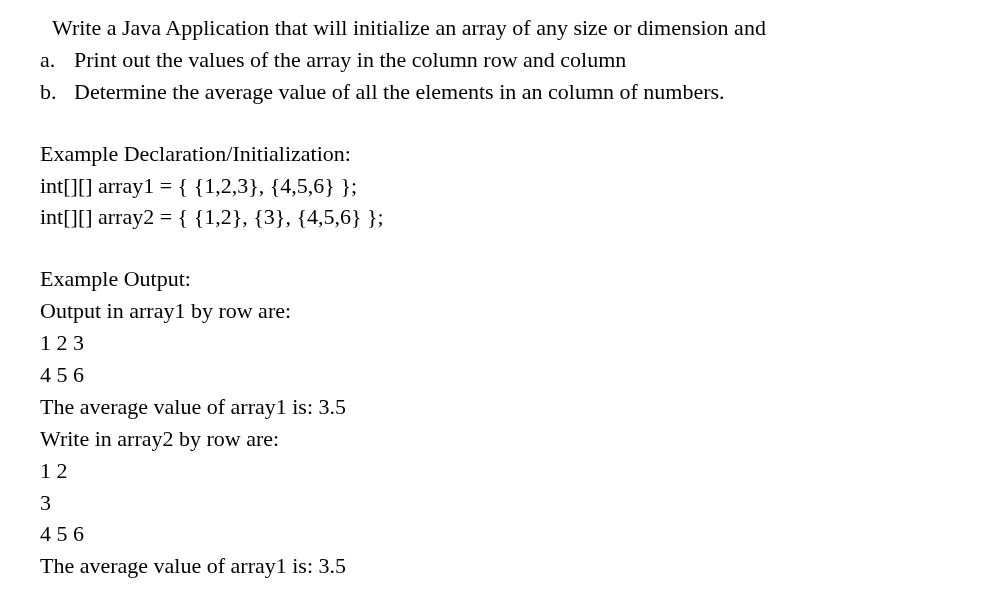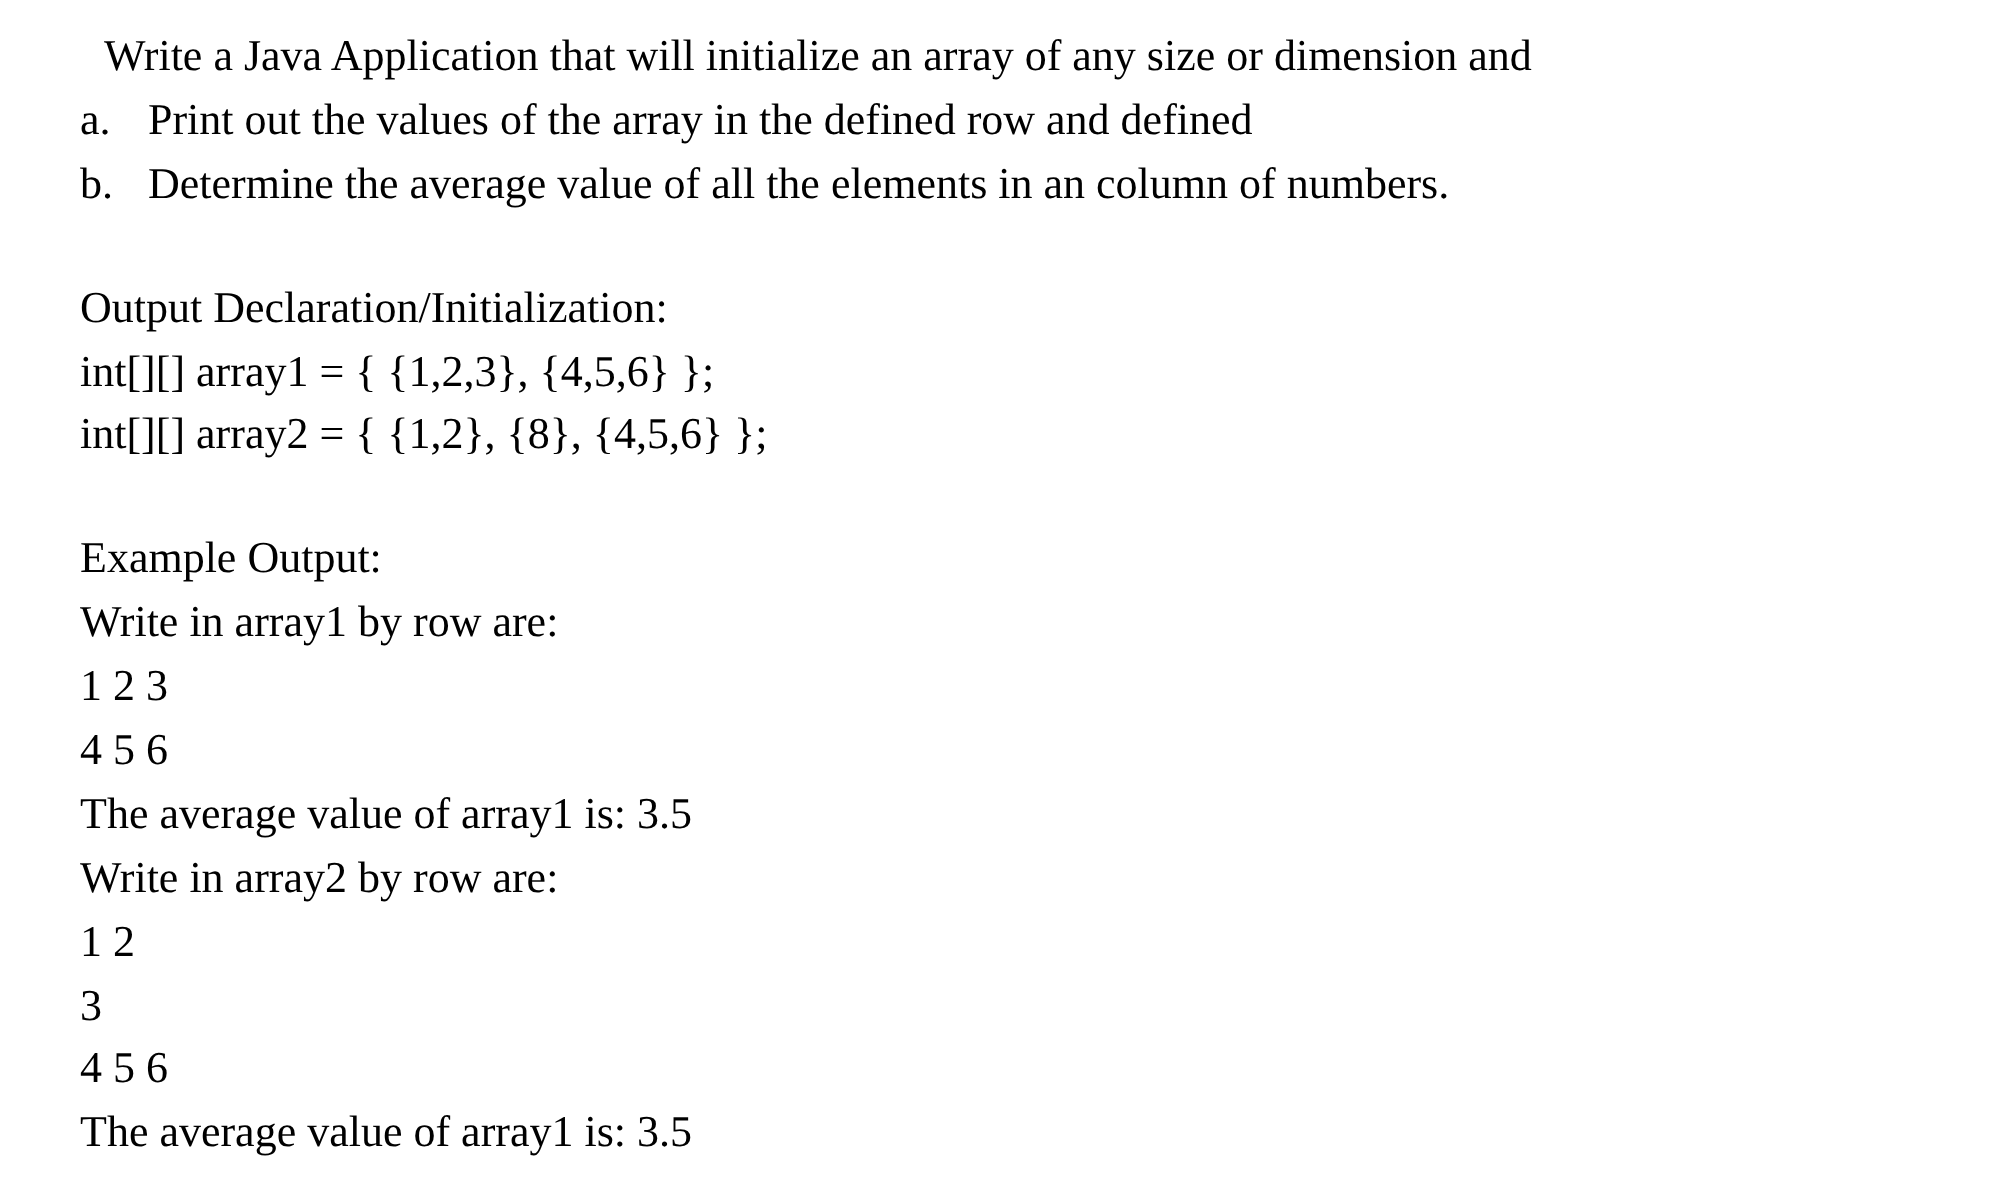--- a/index.html
+++ b/index.html
@@ -38,38 +38,38 @@
       height: 30px;
     }
   </style>
 </head>
 <body>
 
 <div class="intro-line">Write a Java Application that will initialize an array of any size or dimension and</div>
 
 <div class="list-item">
   <div class="list-marker">a.</div>
-  <div class="list-text">Print out the values of the array in the defined row and defined</div>
+  <div class="list-text">Print out the values of the array in the column row and column</div>
 </div>
 
 <div class="list-item">
   <div class="list-marker">b.</div>
   <div class="list-text">Determine the average value of all the elements in an column of numbers.</div>
 </div>
 
 <div class="para-gap"></div>
 
-<div class="section">Output Declaration/Initialization:</div>
+<div class="section">Example Declaration/Initialization:</div>
 <div class="section">int[][] array1 = { {1,2,3}, {4,5,6} };</div>
-<div class="section">int[][] array2 = { {1,2}, {8}, {4,5,6} };</div>
+<div class="section">int[][] array2 = { {1,2}, {3}, {4,5,6} };</div>
 
 <div class="para-gap"></div>
 
 <div class="section">Example Output:</div>
-<div class="section">Write in array1 by row are:</div>
+<div class="section">Output in array1 by row are:</div>
 <div class="section">1 2 3</div>
 <div class="section">4 5 6</div>
 <div class="section">The average value of array1 is:  3.5</div>
 <div class="section">Write in array2 by row are:</div>
 <div class="section">1 2</div>
 <div class="section">3</div>
 <div class="section">4 5 6</div>
 <div class="section">The average value of array1 is:  3.5</div>
 
 </body></html>

